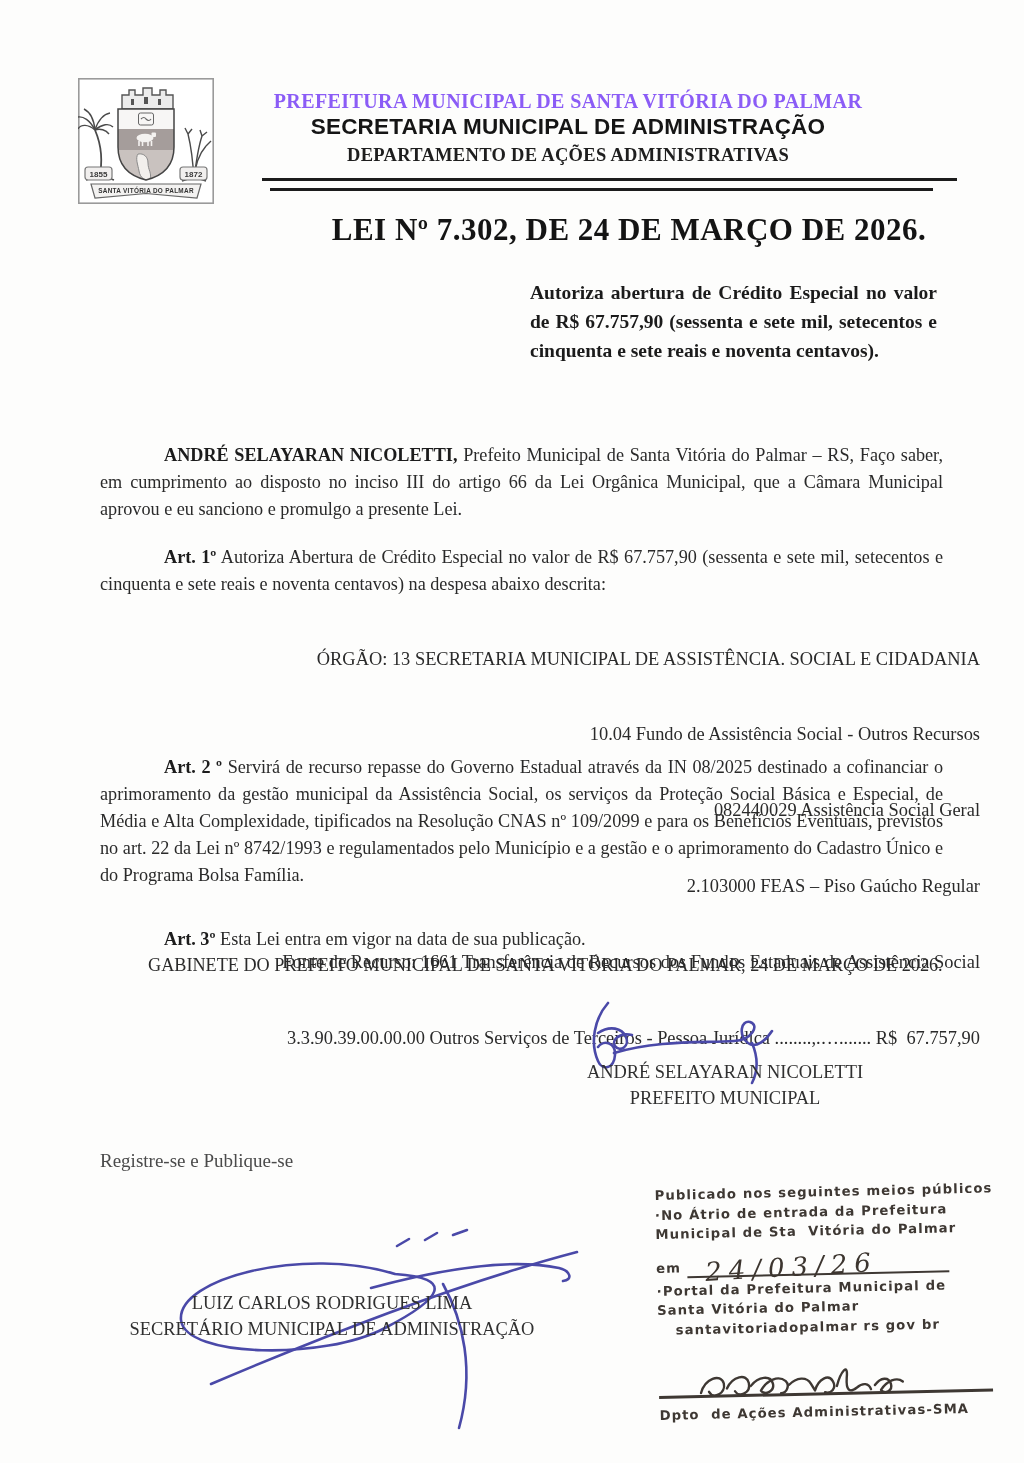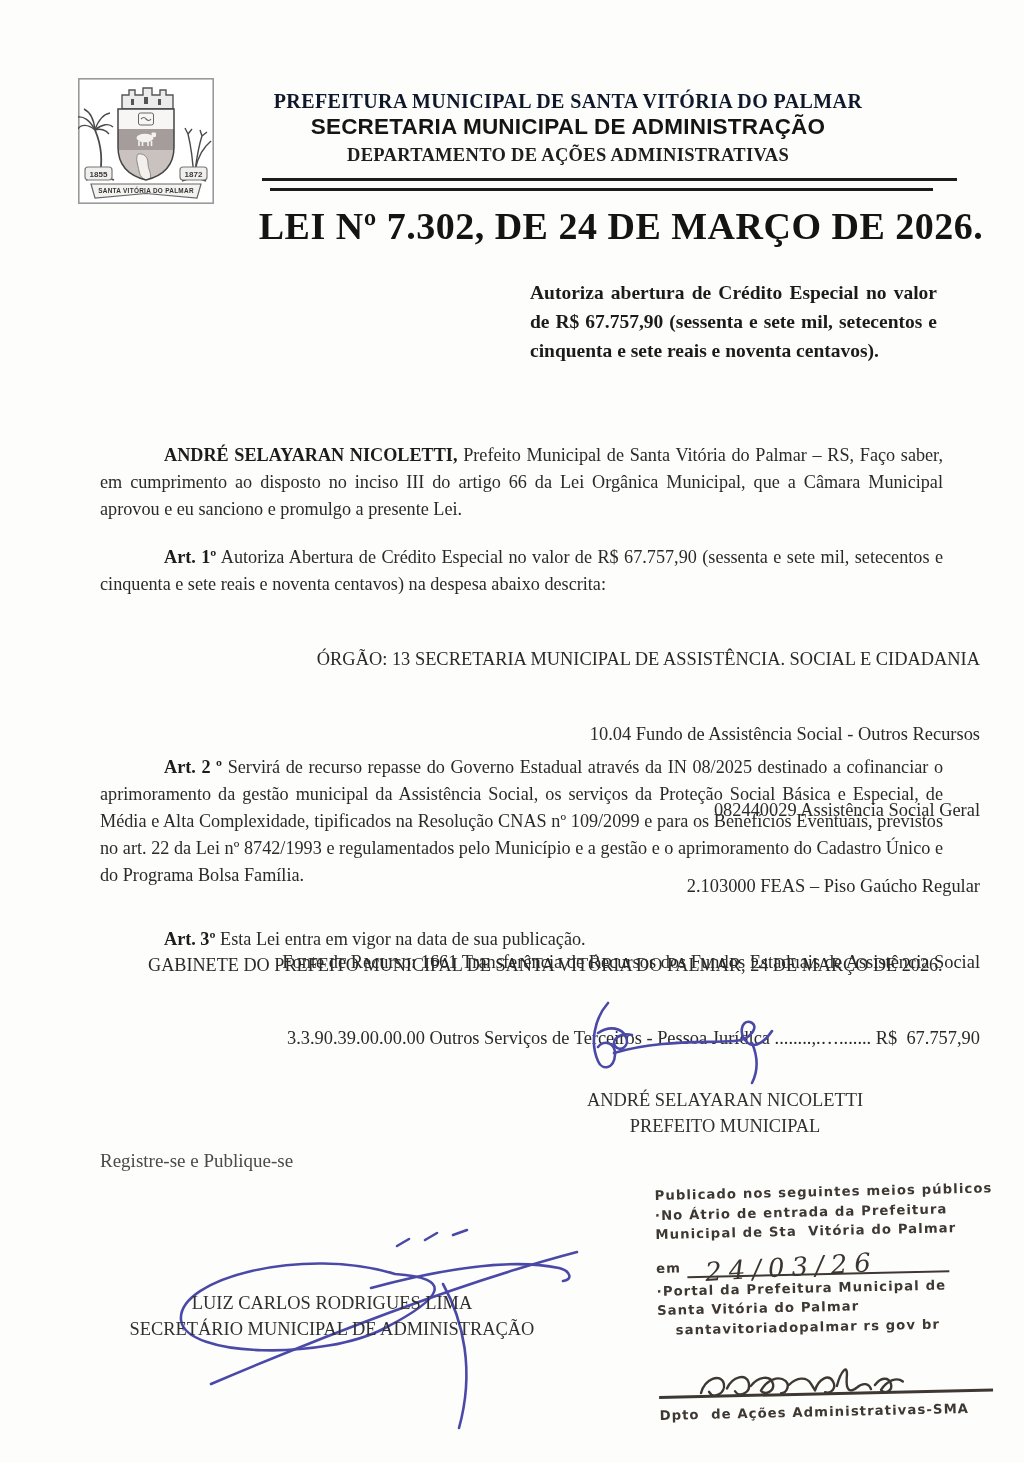--- a/index.html
+++ b/index.html
@@ -9,45 +9,45 @@
     background:var(--paper,#fdfdfc);
     font-family:"Liberation Serif",serif;
     color:var(--text-ink,#262626);
     overflow:hidden;
   }
   .abs{position:absolute;}
 
   
   .logo-box{left:78px;top:78px;width:136px;height:152px;}
   .hline{left:222px;width:692px;text-align:center;}
-  .hline1{top:90px;font-size:20px;font-weight:bold;letter-spacing:.4px;color:#0f172a;}
+  .hline1{top:90px;font-size:20px;font-weight:bold;letter-spacing:.4px;color:#8b5cf6;}
   .hline2{top:114px;font-family:"Liberation Sans",sans-serif;font-size:22.5px;font-weight:bold;letter-spacing:.2px;color:#151515;}
   .hline3{top:145px;font-size:18.5px;font-weight:bold;letter-spacing:.3px;color:#1e1e1e;}
   .rule{height:3px;background:#1c1c1c;}
   .rule1{left:262px;top:178px;width:695px;}
   .rule2{left:270px;top:188px;width:663px;}
-  .law-title{left:230px;top:196px;width:766px;text-align:center;font-size:38px;font-weight:bold;letter-spacing:.5px;color:#141414;margin:8px;}
+  .law-title{left:230px;top:196px;width:766px;text-align:center;font-size:31px;font-weight:bold;letter-spacing:.5px;color:#141414;margin:16px;}
 
   
   .ementa{left:530px;top:278px;width:407px;font-size:19.5px;line-height:29px;font-weight:bold;text-align:justify;color:#1b1b1b;}
 
   
   .para{left:100px;width:843px;font-size:18.2px;line-height:27px;text-align:justify;color:#2a2a2a;}
   .indent{text-indent:64px;}
   .preamble{top:424px;}
   .art1{top:526px;}
   .budget{top:596px;width:880px;text-align:right;font-size:18.4px;line-height:25.3px;white-space:pre-wrap;}
   .art2{top:736px;}
   .art3{top:908px;text-align:left;}
   .gabinete{top:934px;text-indent:48px;}
   strong{color:#1c1c1c;}
 
   
   .sigblock{text-align:center;font-size:18.4px;line-height:26px;color:#303030;}
-  .mayor-block{left:520px;top:1059px;width:410px;margin-top:28px;}
+  .mayor-block{left:520px;top:1059px;width:410px;}
   .secretary-block{left:88px;top:1290px;width:488px;}
   .registre{left:100px;top:1150px;font-size:19px;color:#4a4a4a;}
   svg.sig{overflow:visible;}
   g.inksig{stroke:var(--signature-blue,#4a49a8);fill:none;stroke-width:2.6px;stroke-linecap:round;stroke-linejoin:round;}
   .mayor-sig{left:552px;top:995px;width:270px;height:95px;}
   .secretary-sig{left:145px;top:1226px;width:450px;height:210px;}
 
   
   .stamp{
     left:657px;top:1182px;width:352px;

